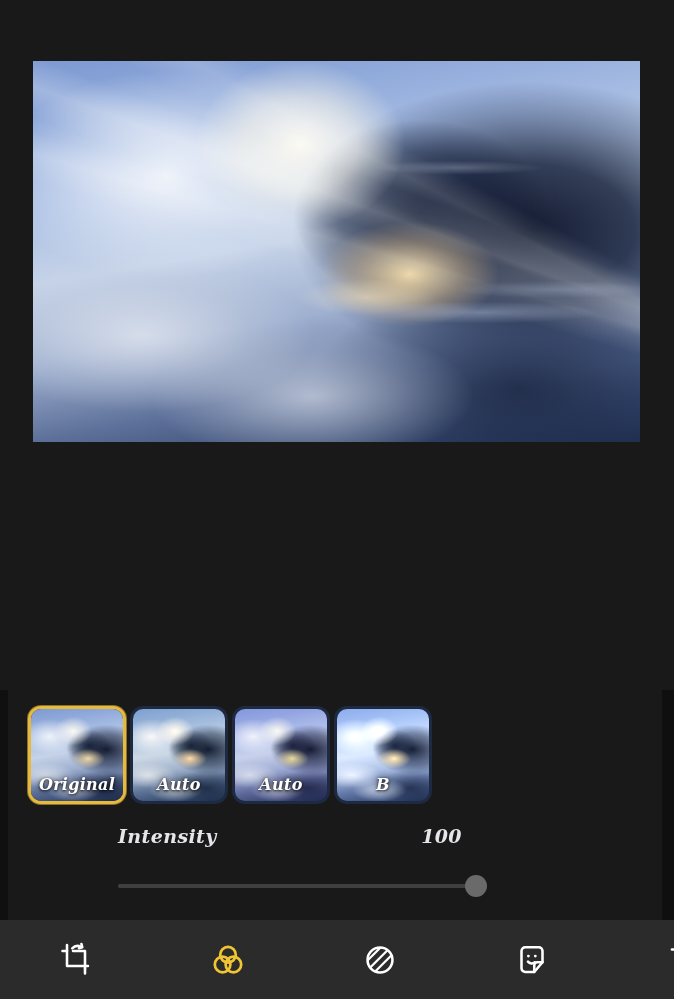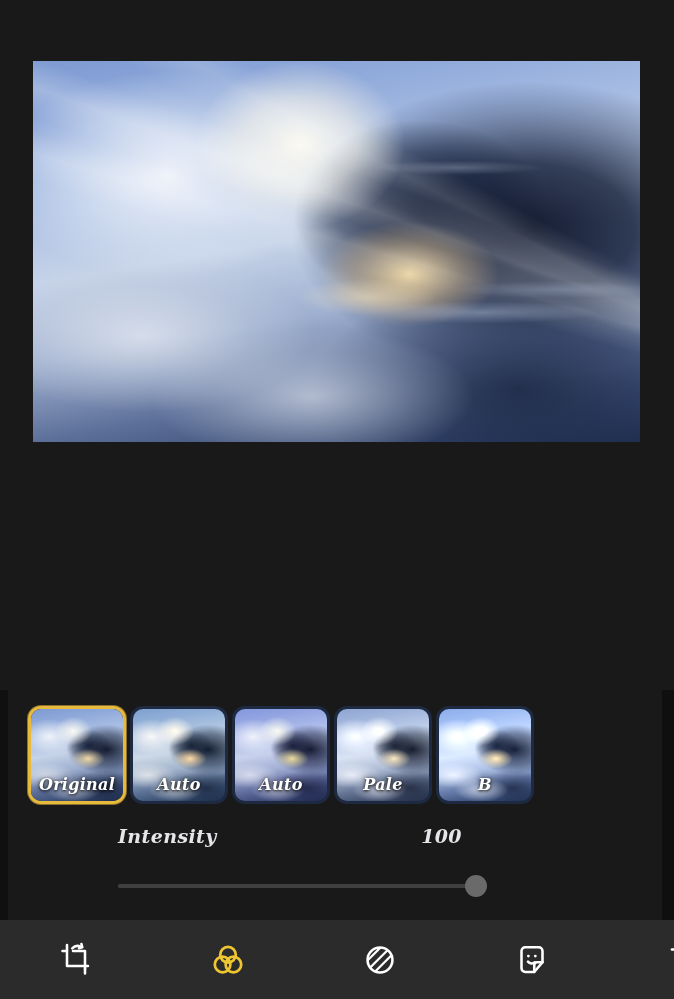--- a/index.html
+++ b/index.html
@@ -284,24 +284,20 @@
       <div class="thumb-sky" style="filter:saturate(1.15) sepia(0.12) hue-rotate(-6deg)"></div>
       <div class="filter-label">Auto</div>
     </div>
 
     <div class="filter-item">
       <div class="thumb-sky" style="filter:saturate(1.1) hue-rotate(8deg)"></div>
       <div class="filter-label">Auto</div>
     </div>
 
 
-    <div class="filter-item">
-      <div class="thumb-sky" style="filter:saturate(0.72) brightness(1.08)"></div>
-      <div class="filter-label">Pale</div>
-    </div>
 
     <div class="filter-item">
       <div class="thumb-sky" style="filter:brightness(1.12)"></div>
       <div class="filter-label">B</div>
     </div>
 
   </div>
 
   <div class="intensity-block">
     <div class="intensity-row">

